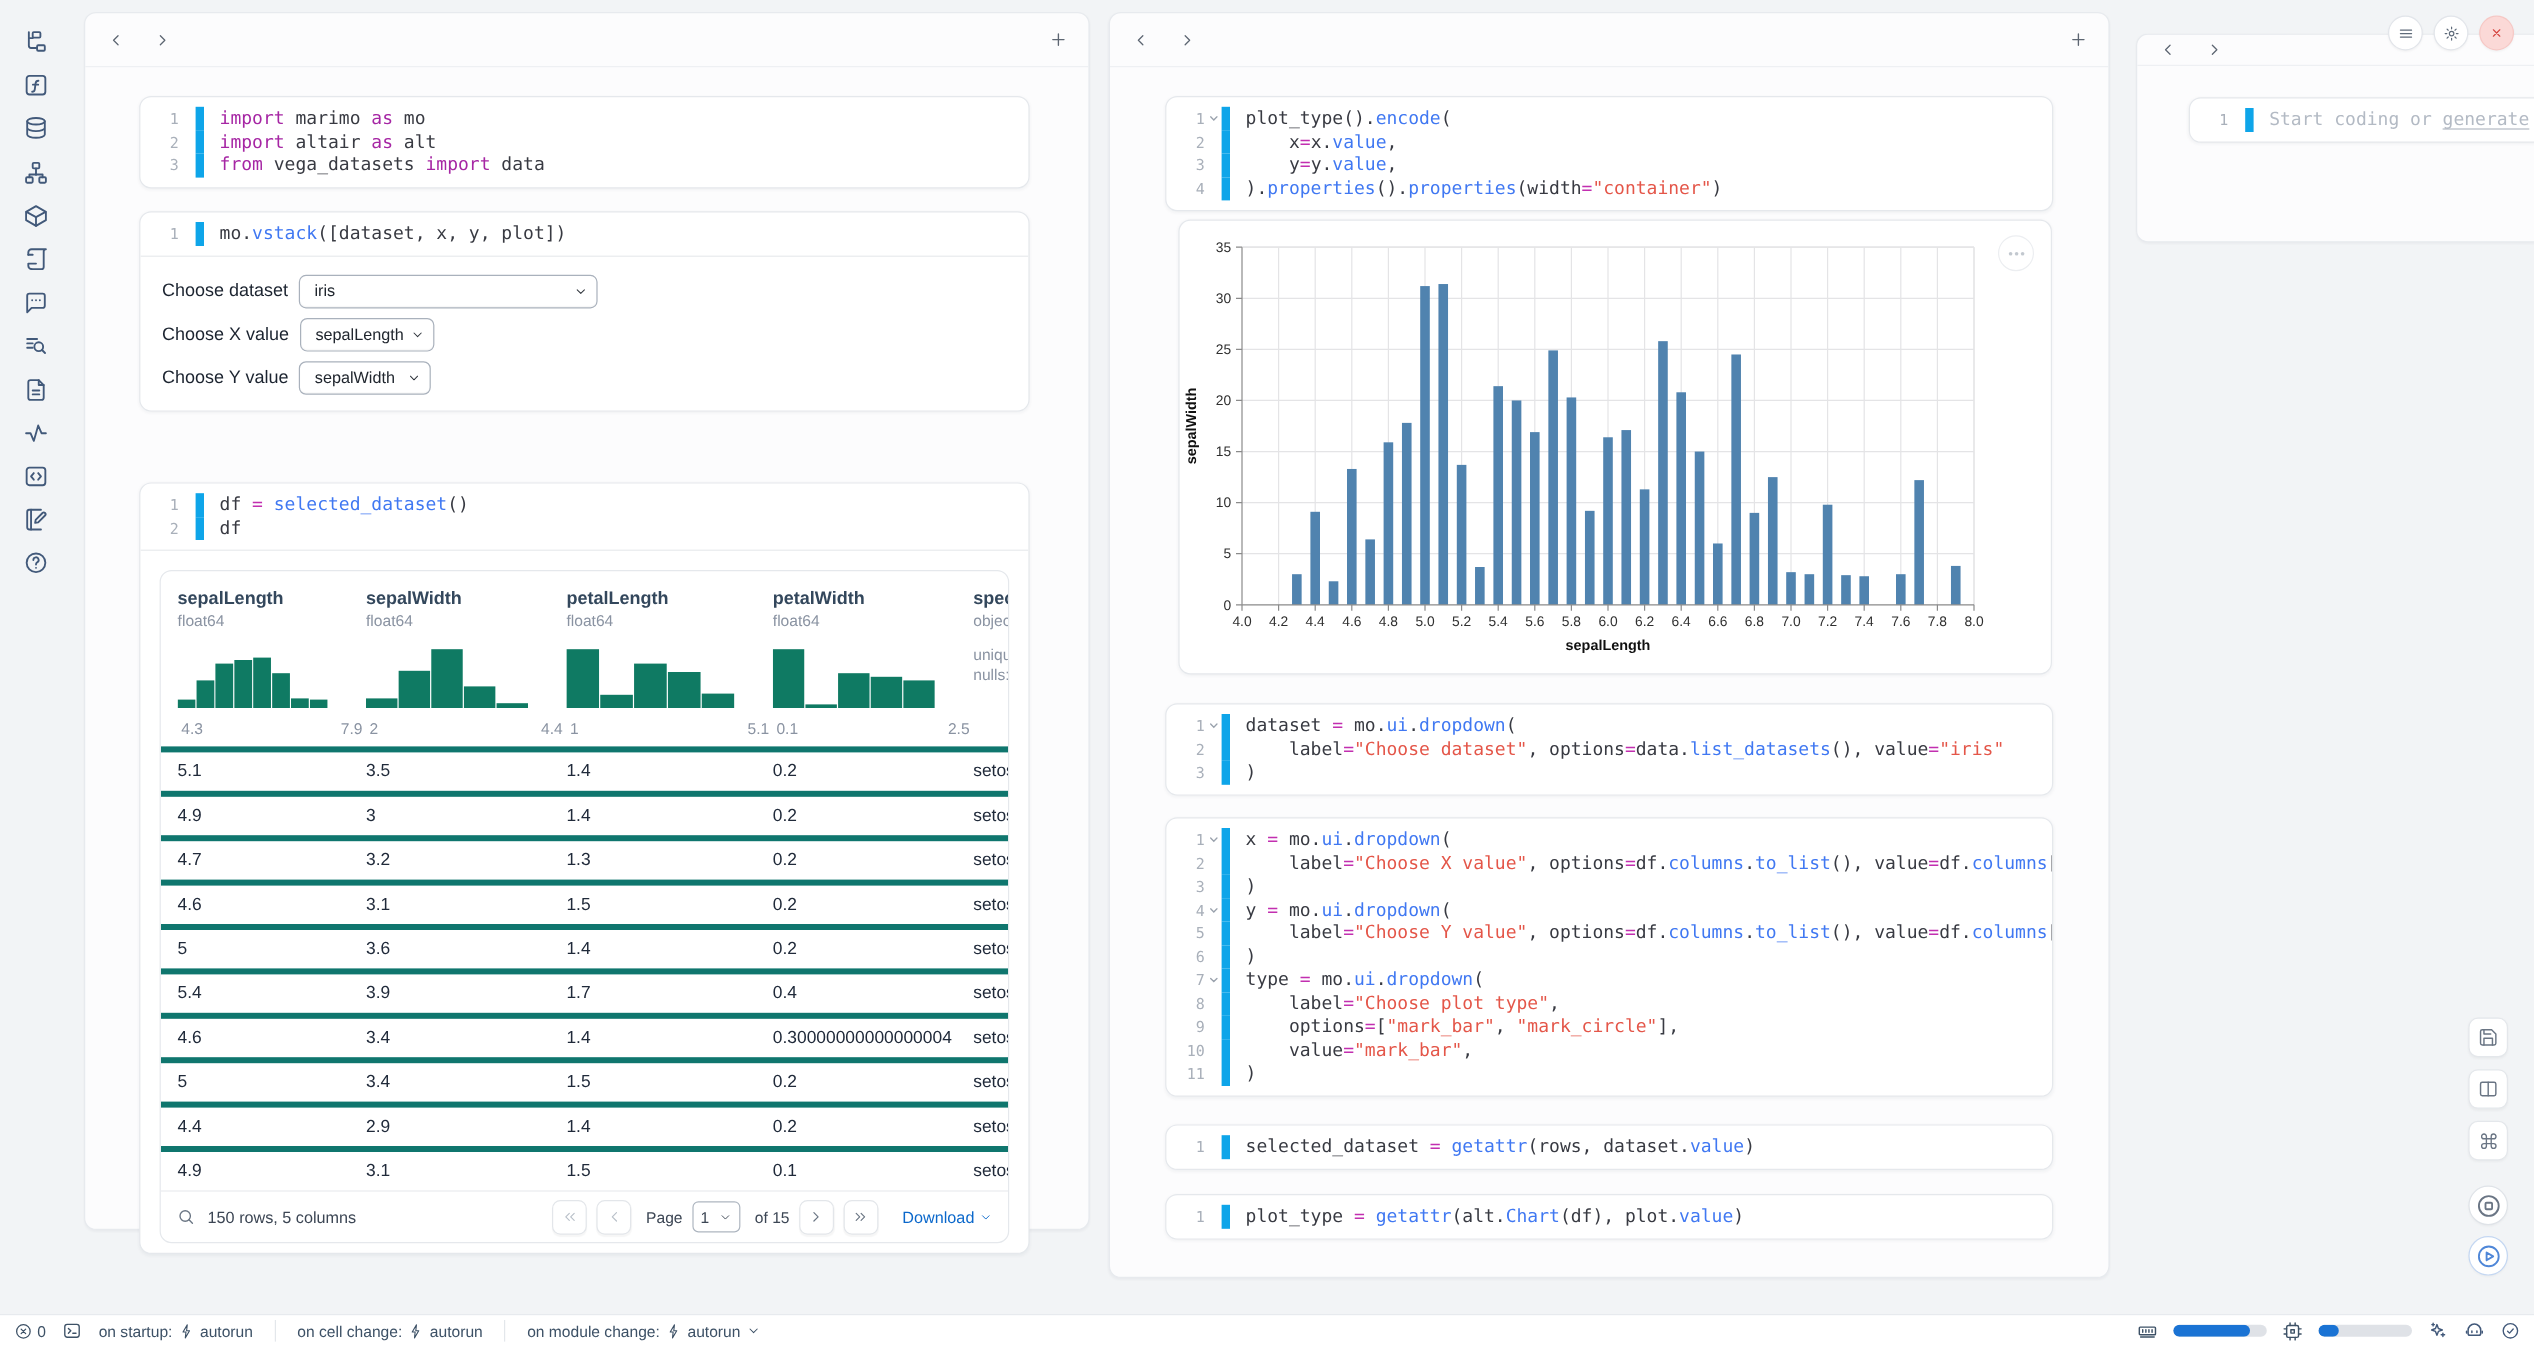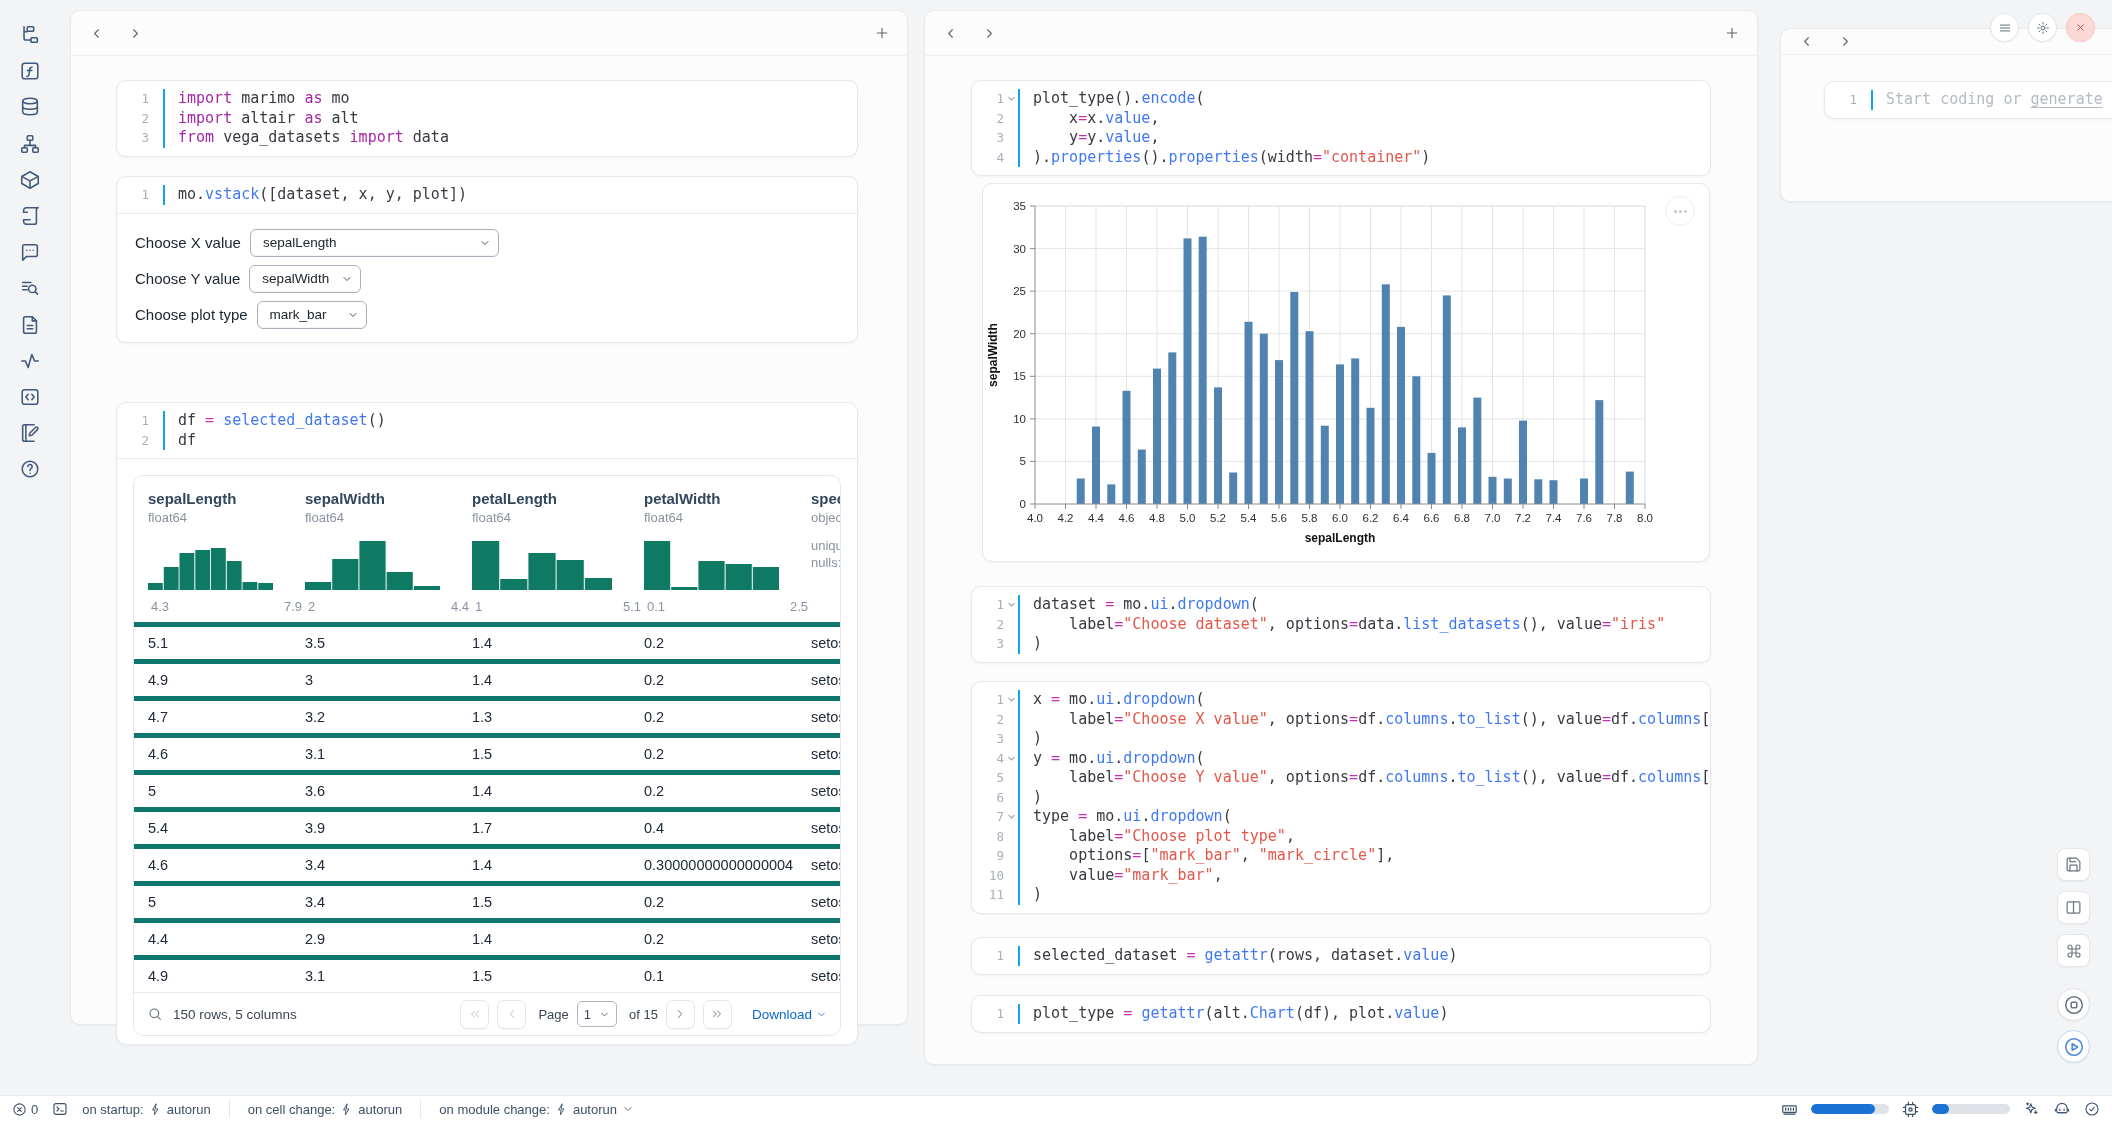--- a/index.html
+++ b/index.html
@@ -23,21 +23,21 @@
   .ph-prev{left:14px}.ph-next{left:53px}.ph-plus{right:14px}
   
   .cell{position:absolute;background:#fff;border:1px solid #e5e8ec;border-radius:10px;
         box-shadow:0 1px 3px rgba(20,30,55,.05);overflow:hidden}
   .code{font-family:"DejaVu Sans Mono",monospace;font-size:15px;line-height:19.5px;
         color:#383a42;padding:8px 0}
   .crow{display:flex}
   .ln{width:46px;display:flex;justify-content:flex-end;align-items:center;flex:none}
   .ln-n{width:24px;text-align:right;color:#a9b0ba;font-size:12.5px}
   .fold{width:14px;display:flex;align-items:center;justify-content:center}
-  .src{border-left:2px solid #0ea5e9;padding-left:13px;flex:1;white-space:pre}
+  .src{border-left:7px solid #0ea5e9;padding-left:13px;flex:1;white-space:pre}
   .tk-k{color:#a626a4}.tk-f{color:#4078f2}.tk-s{color:#e45649}.tk-o{color:#c22fb0}.tk-n{color:#b76b01}
   .hdiv{height:1px;background:#e8eaed}
   
   #cell-imports{left:45px;top:69px;width:740px}
   #cell-vstack{left:45px;top:165px;width:740px}
   #cell-df{left:45px;top:391px;width:740px}
   #cell-plot-encode{left:46px;top:69px;width:738px}
   #chartbox{left:57px;top:172px;width:726px;height:377px;position:absolute;background:#fff;
             border:1px solid #e5e8ec;border-radius:10px;box-shadow:0 1px 3px rgba(20,30,55,.05)}
   #cell-dataset{left:46px;top:575px;width:738px}
@@ -253,45 +253,45 @@
           <span class="ln">
             <span class="ln-n">1</span>
             <span class="fold"></span>
           </span>
           <span class="src"><span class="tk-p">mo.</span><span class="tk-f">vstack</span><span class="tk-p">([dataset, x, y, plot])</span></span>
         </div>
       </div>
     <div class="hdiv"></div>
     <div class="form-area">
       <div class="form-row">
+        <span class="lbl">Choose dataset</span>
+        <span class="sel">
+            <span>iris</span>
+            <span class="chev">
+              <svg class="ic" width="12" height="12" viewBox="0 0 24 24" fill="none" stroke="currentColor" stroke-width="1.7" stroke-linecap="round" stroke-linejoin="round">
+                <path d="M6 9l6 6 6-6"></path>
+              </svg>
+            </span>
+          </span>
+      </div>
+      <div class="form-row">
         <span class="lbl">Choose X value</span>
         <span class="sel">
             <span>sepalLength</span>
             <span class="chev">
               <svg class="ic" width="12" height="12" viewBox="0 0 24 24" fill="none" stroke="currentColor" stroke-width="1.7" stroke-linecap="round" stroke-linejoin="round">
                 <path d="M6 9l6 6 6-6"></path>
               </svg>
             </span>
           </span>
       </div>
       <div class="form-row">
         <span class="lbl">Choose Y value</span>
         <span class="sel">
             <span>sepalWidth</span>
-            <span class="chev">
-              <svg class="ic" width="12" height="12" viewBox="0 0 24 24" fill="none" stroke="currentColor" stroke-width="1.7" stroke-linecap="round" stroke-linejoin="round">
-                <path d="M6 9l6 6 6-6"></path>
-              </svg>
-            </span>
-          </span>
-      </div>
-      <div class="form-row">
-        <span class="lbl">Choose plot type</span>
-        <span class="sel">
-            <span>mark_bar</span>
             <span class="chev">
               <svg class="ic" width="12" height="12" viewBox="0 0 24 24" fill="none" stroke="currentColor" stroke-width="1.7" stroke-linecap="round" stroke-linejoin="round">
                 <path d="M6 9l6 6 6-6"></path>
               </svg>
             </span>
           </span>
       </div>
     </div>
   </div>
   <div class="cell" id="cell-df">

